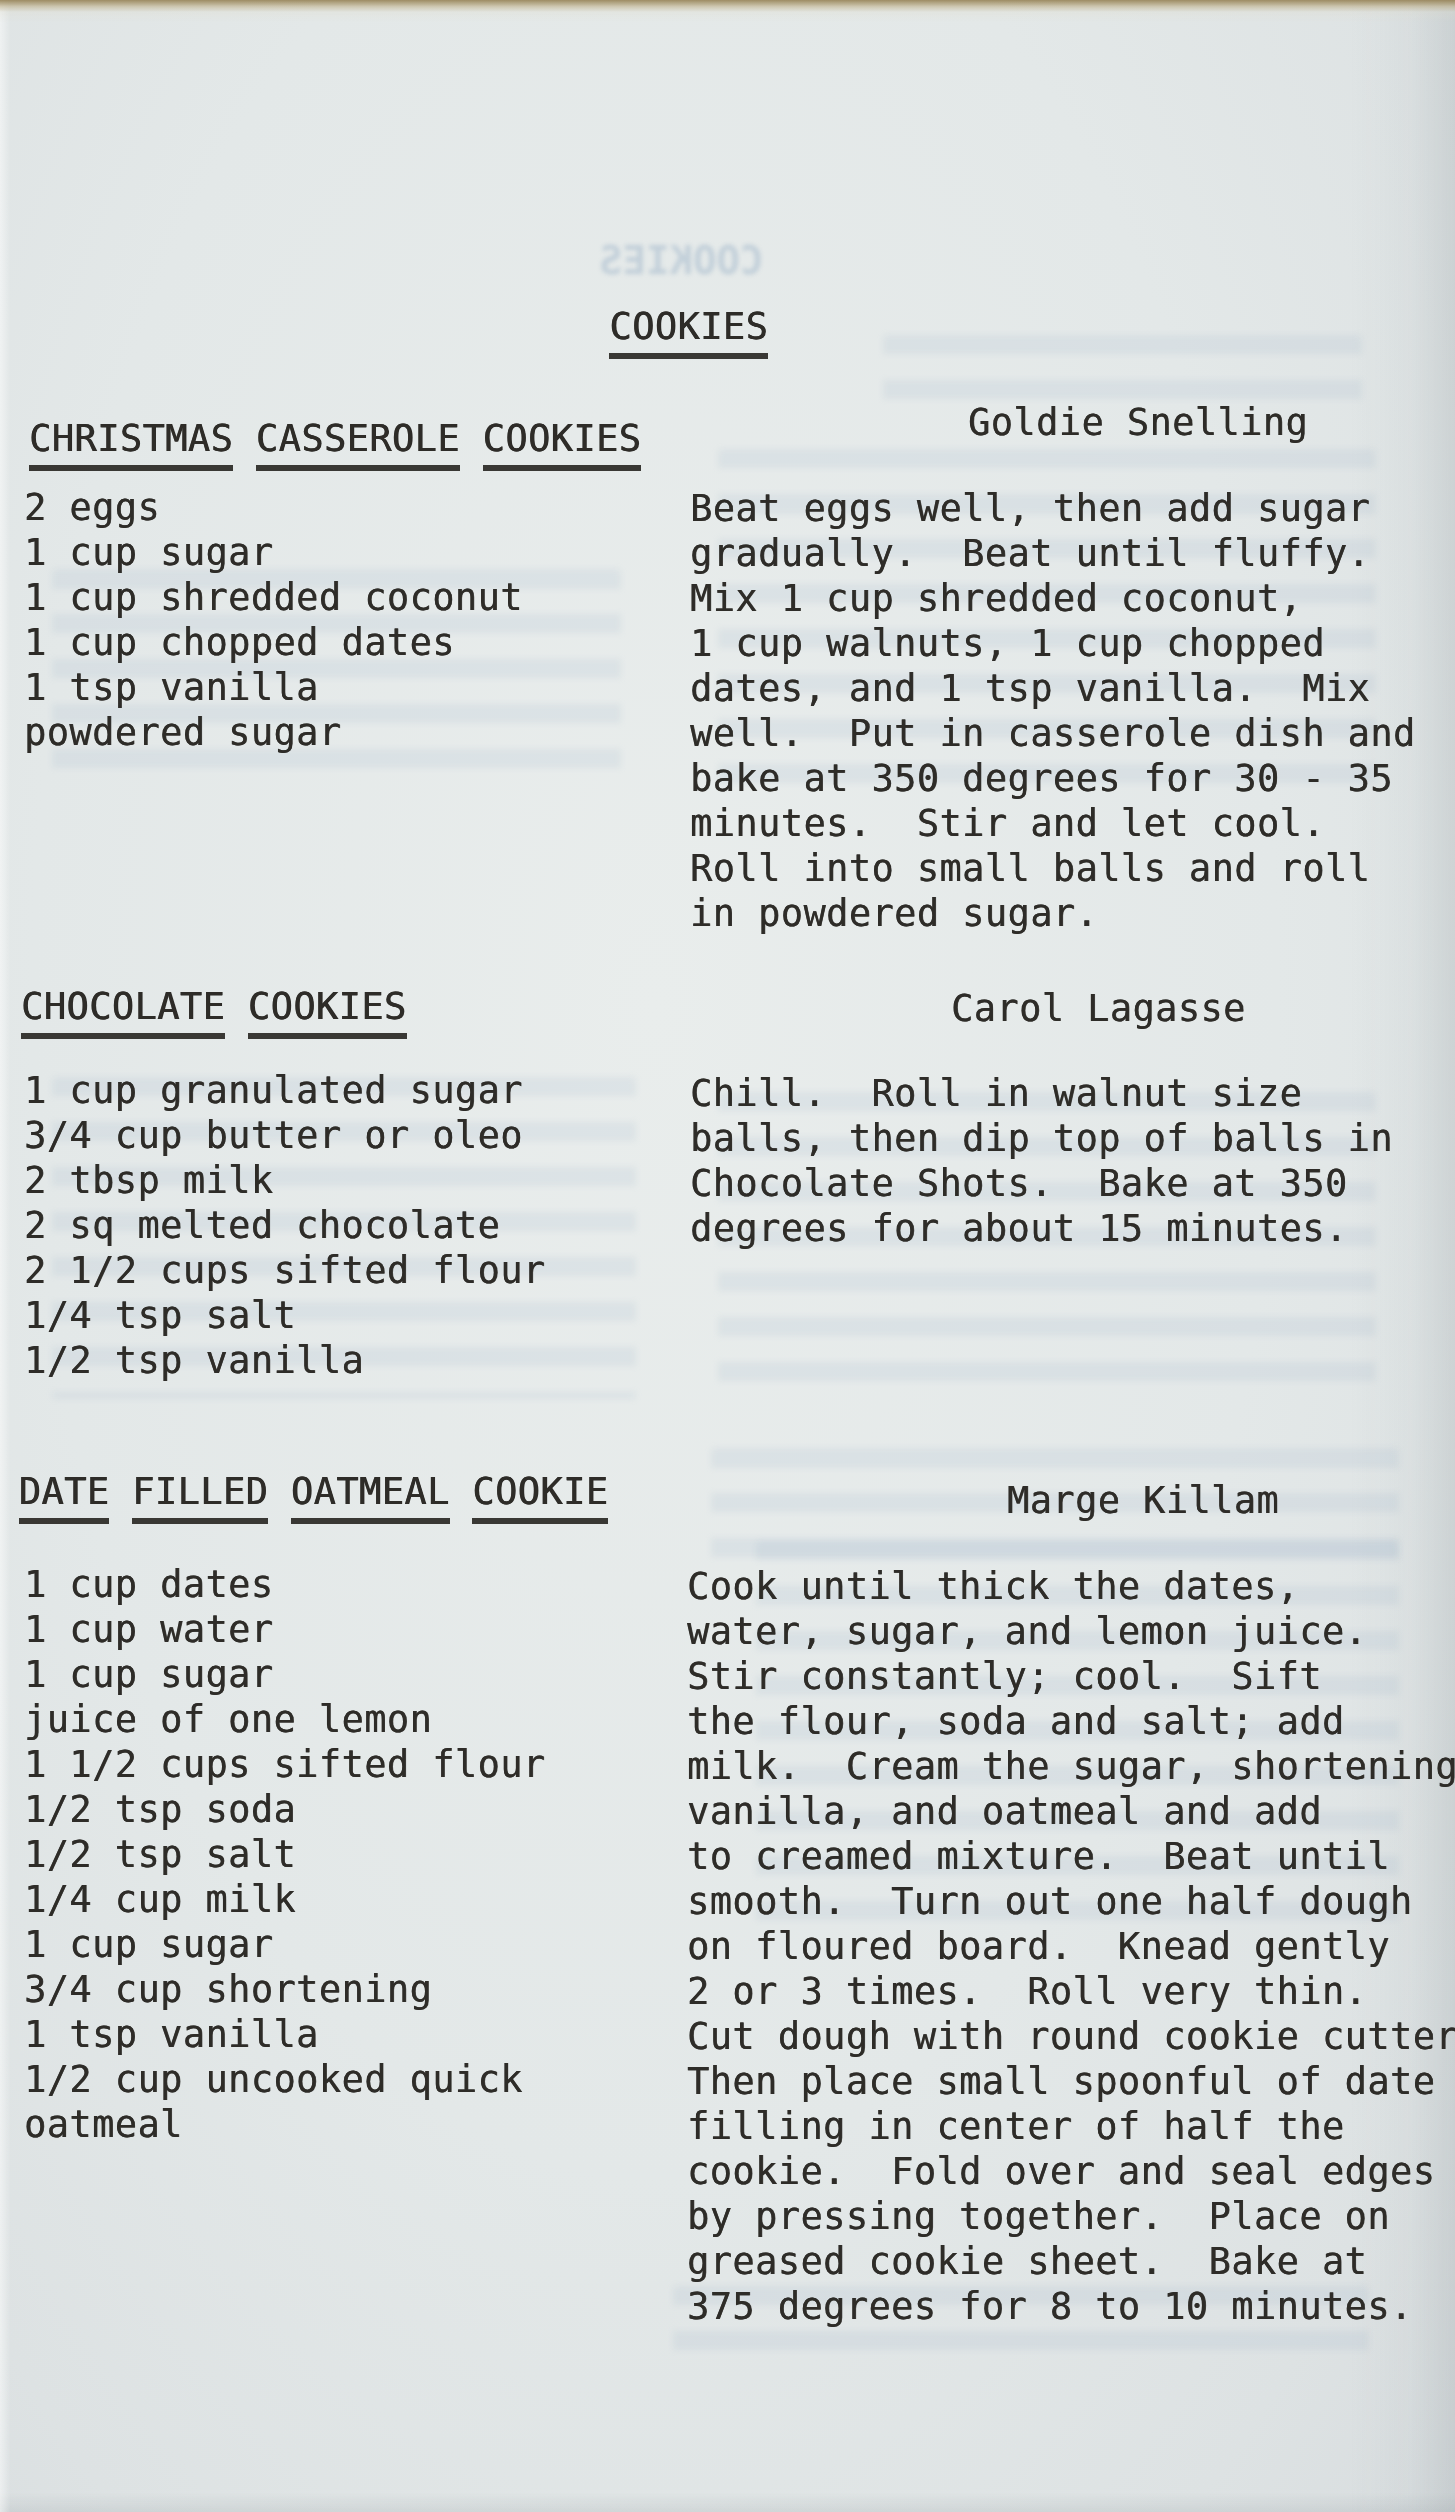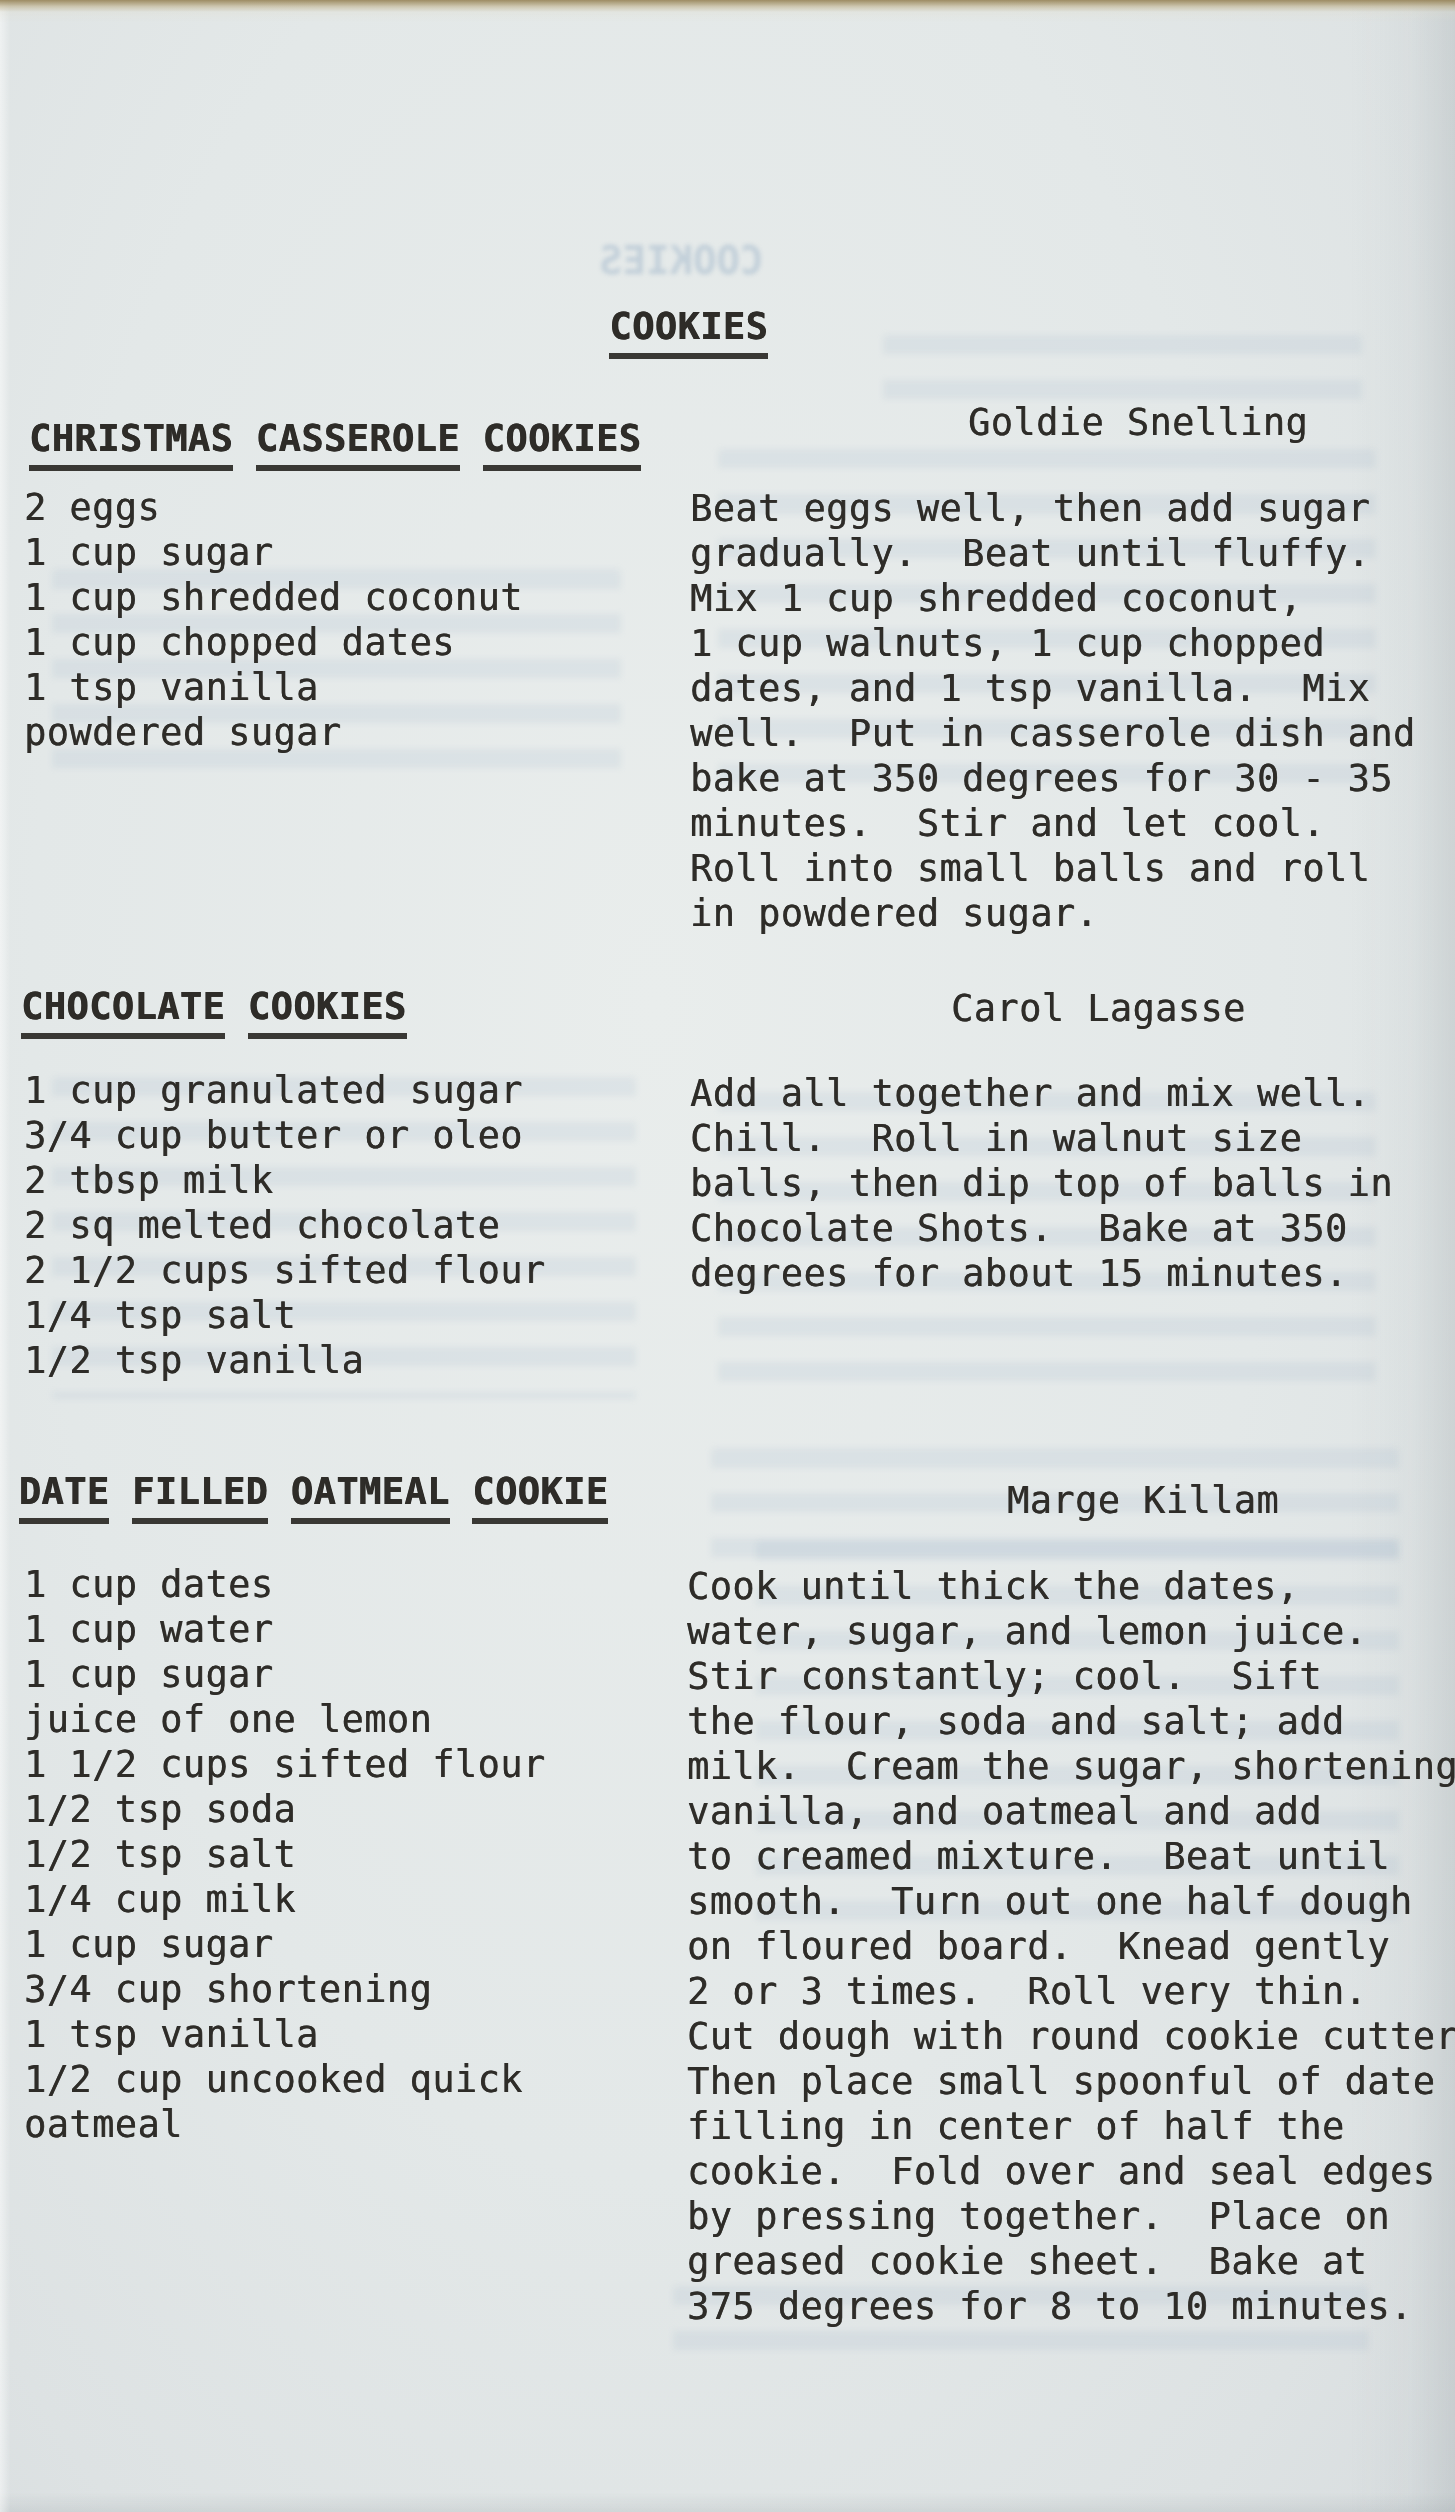--- a/index.html
+++ b/index.html
@@ -16,21 +16,21 @@
     color:#2e2c28;
   }
   .typed{
     position:absolute;
     font-size:37px;line-height:45px;
     white-space:pre;
     letter-spacing:0.4px;
     text-shadow:0.4px 0 0 rgba(46,44,40,0.75), 0 0.3px 0 rgba(46,44,40,0.4);
   }
   .heading{
-    font-weight:bold;
+    font-weight:normal;
     text-shadow:0.6px 0 0 rgba(30,28,24,0.9), 0 0.4px 0 rgba(30,28,24,0.5);
     text-align:center;
   }
   .uword{
     border-bottom:6.7px solid rgba(42,40,36,0.92);
     padding-bottom:5.2px;
   }
   .tline{white-space:pre;}
   
   .ghost{
@@ -74,21 +74,21 @@
   <div class="typed heading" style="left:29px;top:388px;margin-top:28px;"><span class="uword">CHRISTMAS</span> <span class="uword">CASSEROLE</span> <span class="uword">COOKIES</span></div>
   <div class="typed" style="left:968px;top:400px;">Goldie Snelling</div>
   <div class="typed" style="left:24px;top:485px;"><div class="tline">2 eggs</div><div class="tline">1 cup sugar</div><div class="tline">1 cup shredded coconut</div><div class="tline">1 cup chopped dates</div><div class="tline">1 tsp vanilla</div><div class="tline">powdered sugar</div></div>
   <div class="typed" style="left:690px;top:486px;"><div class="tline">Beat eggs well, then add sugar</div><div class="tline">gradually.  Beat until fluffy.</div><div class="tline">Mix 1 cup shredded coconut,</div><div class="tline">1 cup walnuts, 1 cup chopped</div><div class="tline">dates, and 1 tsp vanilla.  Mix</div><div class="tline">well.  Put in casserole dish and</div><div class="tline">bake at 350 degrees for 30 - 35</div><div class="tline">minutes.  Stir and let cool.</div><div class="tline">Roll into small balls and roll</div><div class="tline">in powdered sugar.</div></div>
 </section>
 
 <section>
   <div class="typed heading" style="left:21px;top:977px;margin-top:7px;"><span class="uword">CHOCOLATE</span> <span class="uword">COOKIES</span></div>
   <div class="typed" style="left:951px;top:986px;">Carol Lagasse</div>
   <div class="typed" style="left:24px;top:1068px;"><div class="tline">1 cup granulated sugar</div><div class="tline">3/4 cup butter or oleo</div><div class="tline">2 tbsp milk</div><div class="tline">2 sq melted chocolate</div><div class="tline">2 1/2 cups sifted flour</div><div class="tline">1/4 tsp salt</div><div class="tline">1/2 tsp vanilla</div></div>
-  <div class="typed" style="left:690px;top:1071px;"><div class="tline">Add all together and mix well.</div><div class="tline">Chill.  Roll in walnut size</div><div class="tline">balls, then dip top of balls in</div><div class="tline">Chocolate Shots.  Bake at 350</div><div class="tline">degrees for about 15 minutes.</div></div>
+  <div class="typed" style="left:690px;top:1071px;"><div class="tline">Chill.  Roll in walnut size</div><div class="tline">balls, then dip top of balls in</div><div class="tline">Chocolate Shots.  Bake at 350</div><div class="tline">degrees for about 15 minutes.</div></div>
 </section>
 
 <section>
   <div class="typed heading" style="left:18.7px;top:1469px;"><span class="uword">DATE</span> <span class="uword">FILLED</span> <span class="uword">OATMEAL</span> <span class="uword">COOKIE</span></div>
   <div class="typed" style="left:1007px;top:1478px;">Marge Killam</div>
   <div class="typed" style="left:24px;top:1562px;"><div class="tline">1 cup dates</div><div class="tline">1 cup water</div><div class="tline">1 cup sugar</div><div class="tline">juice of one lemon</div><div class="tline">1 1/2 cups sifted flour</div><div class="tline">1/2 tsp soda</div><div class="tline">1/2 tsp salt</div><div class="tline">1/4 cup milk</div><div class="tline">1 cup sugar</div><div class="tline">3/4 cup shortening</div><div class="tline">1 tsp vanilla</div><div class="tline">1/2 cup uncooked quick</div><div class="tline">oatmeal</div></div>
   <div class="typed" style="left:687px;top:1564px;"><div class="tline">Cook until thick the dates,</div><div class="tline">water, sugar, and lemon juice.</div><div class="tline">Stir constantly; cool.  Sift</div><div class="tline">the flour, soda and salt; add</div><div class="tline">milk.  Cream the sugar, shortening,</div><div class="tline">vanilla, and oatmeal and add</div><div class="tline">to creamed mixture.  Beat until</div><div class="tline">smooth.  Turn out one half dough</div><div class="tline">on floured board.  Knead gently</div><div class="tline">2 or 3 times.  Roll very thin.</div><div class="tline">Cut dough with round cookie cutter.</div><div class="tline">Then place small spoonful of date</div><div class="tline">filling in center of half the</div><div class="tline">cookie.  Fold over and seal edges</div><div class="tline">by pressing together.  Place on</div><div class="tline">greased cookie sheet.  Bake at</div><div class="tline">375 degrees for 8 to 10 minutes.</div></div>
 </section>
 
 

